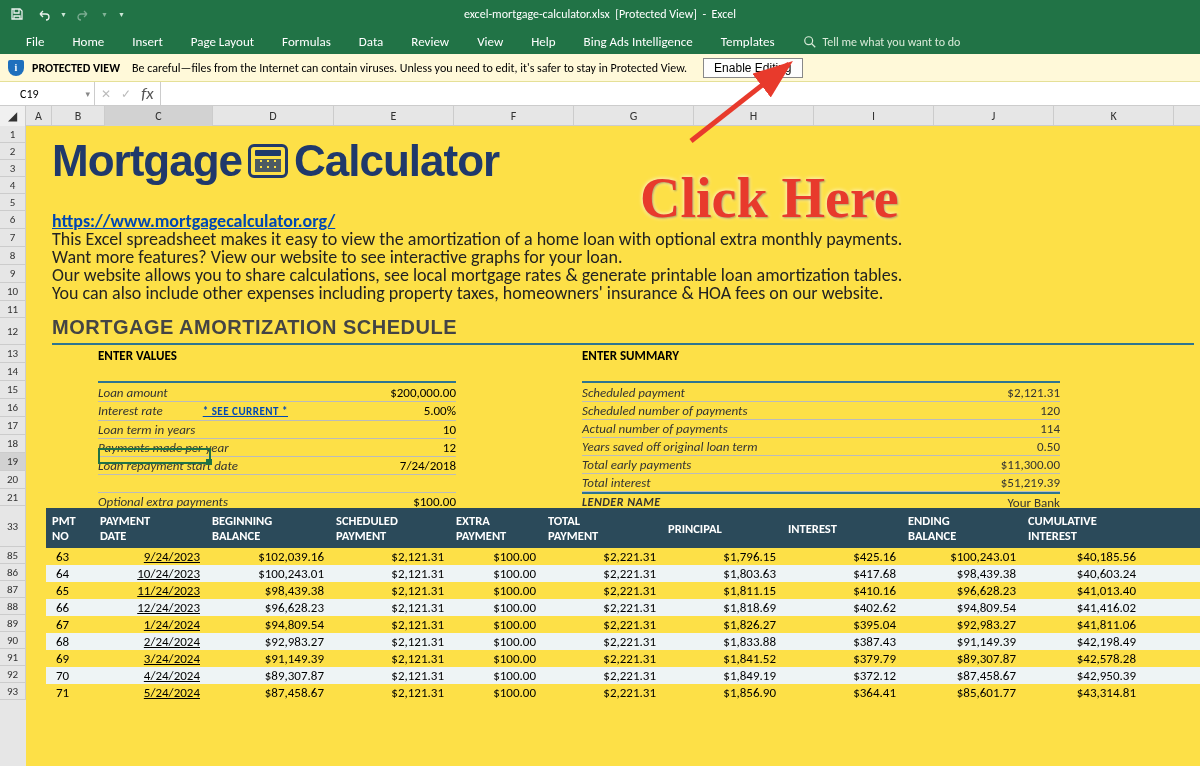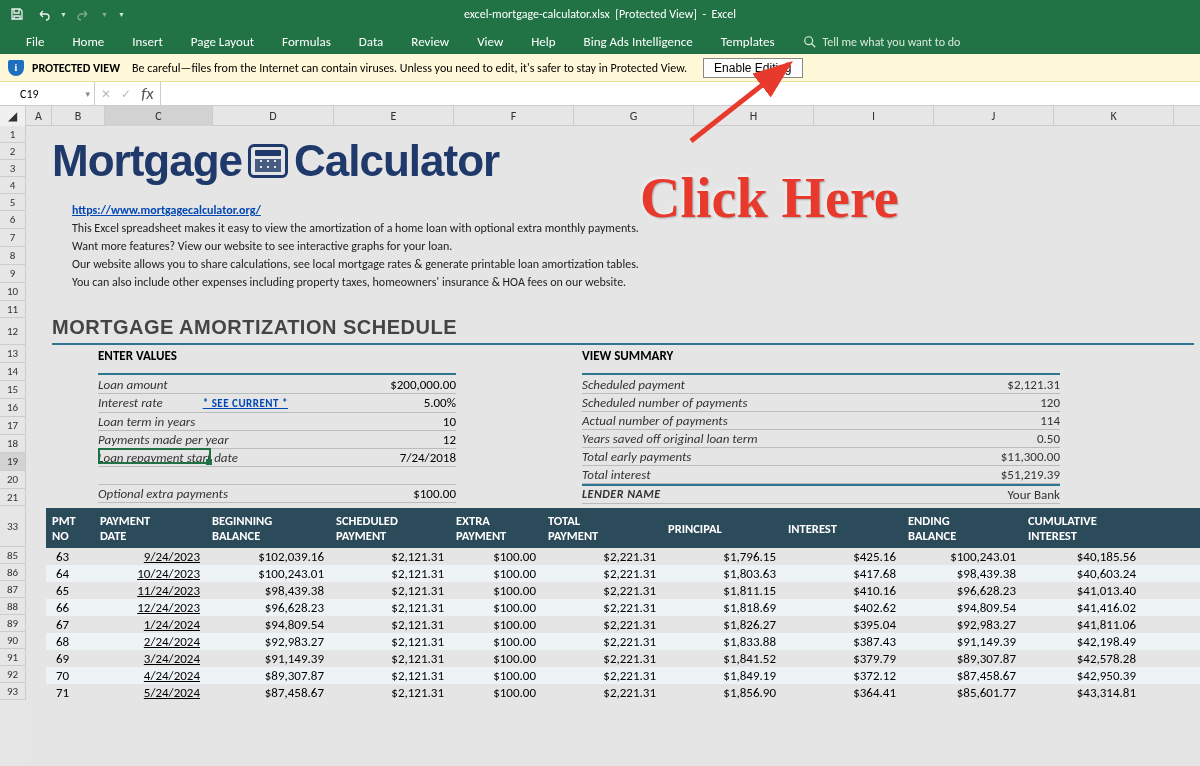--- a/index.html
+++ b/index.html
@@ -39,43 +39,43 @@
   .colhdr div { border-right: 1px solid #ccc; text-align: center; line-height:20px; color:#333; }
   .colhdr .rowcol-corner { background:#f0f0f0; }
   .colhdr .sel { background: #d2d2d2; }
   
   
   .sheet { display: flex; height: calc(766px - 28px - 26px - 28px - 24px - 20px); }
   .rowhdrs { display:flex; flex-direction: column; width:26px; background:#e6e6e6; font-size:11px; text-align:center; color:#333; }
   .rowhdrs div { border-bottom:1px solid #ccc; border-right:1px solid #ccc; display:flex; align-items:center; justify-content:center; }
   .rowhdrs .sel { background: #d2d2d2; } 
   
-  .gridcontent { flex:1; position:relative; background:#e5e5e5; }
+  .gridcontent { flex:1; position:relative; background:#fde047; }
   
   
   .logo { position:absolute; top:10px; left:26px; font-size: 44px; font-weight:600; color:#20396b; letter-spacing:-1px; font-family: "Segoe UI", Arial, sans-serif; display:flex; align-items:center; gap:4px;}
   .logo .calc-icon { display:inline-block; width:40px; height:34px; border:3px solid #20396b; border-radius:6px; position:relative; margin:0 2px;}
   .logo .calc-icon::before { content:""; position:absolute; top:3px; left:4px; right:4px; height:6px; background:#20396b; border-radius:1px; }
   .logo .calc-icon::after { content:""; position:absolute; top:12px; left:4px; right:4px; bottom:3px; background: repeating-linear-gradient(90deg,#20396b 0 5px, transparent 5px 7px), repeating-linear-gradient(0deg,#20396b 0 4px, transparent 4px 6px); opacity:0.8; }
   
   
   .clickhere { position:absolute; top:40px; left:614px; font-size:56px; font-weight:700; color:#e83a2c; font-family: "Times New Roman", Georgia, serif; text-shadow: 1px 1px 2px rgba(0,0,0,0.3), 0 0 4px #fff; pointer-events:none; }
   .arrow { position:absolute; top:-70px; left:645px; width:140px; height:90px; pointer-events:none; }
   
   
-  .intro { position:absolute; top:75px; left:26px; font-size:12px; line-height: 18px; color:#222;margin-left:20px; }
+  .intro { position:absolute; top:86px; left:26px; font-size:18px; line-height: 18px; color:#222; }
   .intro a { color:#0047b3; text-decoration: underline; font-weight:600; }
   
   
   .sec-title { position:absolute; top:190px; left:26px; font-size: 20px; font-weight: 600; color:#444; letter-spacing:0.5px; font-family: Arial, sans-serif;}
   .under { position:absolute; top:217px; left:26px; right:6px; height:2px; background:#2e7590; }
   
   
   .panels { position:absolute; top:222px; left:72px; display:grid; grid-template-columns: 358px 478px; gap: 0 126px; font-size:13px; }
-  .panel-hd { font-weight:700; font-size:13px; border-bottom:2px solid #2e7590; padding-bottom:10px; margin-bottom:1px;}
+  .panel-hd { font-weight:700; font-size:13px; border-bottom:2px solid #2e7590; padding-bottom:18px; margin-bottom:1px;}
   .prow { display:grid; grid-template-columns: 1fr 120px; border-bottom:1px solid #bbb; line-height: 17px; font-style: italic; color:#333;}
   .prow .v { text-align:right; font-style:normal; color:#000;}
   .prow .see { color:#0047b3; text-decoration:underline; font-style:normal; font-weight:600; font-size:11px; letter-spacing:0.5px; padding-left:40px;text-align:center;}
   .plabel-sec { display:grid; grid-template-columns:1fr 120px; font-style:italic; color:#333; border-bottom:1px solid #bbb; line-height: 17px;}
   .plabel-sec .v { text-align:right; font-style:normal;}
   .lender { font-weight:700; font-size:12px; letter-spacing:0.5px;}
   .selcell { position:absolute; top:322px; left:72px; width:113px; height:16px; border:2px solid #1f7246; pointer-events:none; }
   .selcell::after { content:""; position:absolute; right:-3px; bottom:-3px; width:6px; height:6px; background:#1f7246; }
   
   
@@ -260,21 +260,21 @@
             <span class="v">7/24/2018</span>
           </div>
         <div style="height:17px"></div>
         <div class="prow" style="border-top:1px solid #bbb">
             <span>Optional extra payments</span>
             <span class="v">$100.00</span>
           </div>
       </div>
 
       <div>
-        <div class="panel-hd">VIEW SUMMARY</div>
+        <div class="panel-hd">ENTER SUMMARY</div>
         <div class="plabel-sec">
             <span>Scheduled payment</span>
             <span class="v">$2,121.31</span>
           </div>
         <div class="plabel-sec">
             <span>Scheduled number of payments</span>
             <span class="v">120</span>
           </div>
         <div class="plabel-sec">
             <span>Actual number of payments</span>

